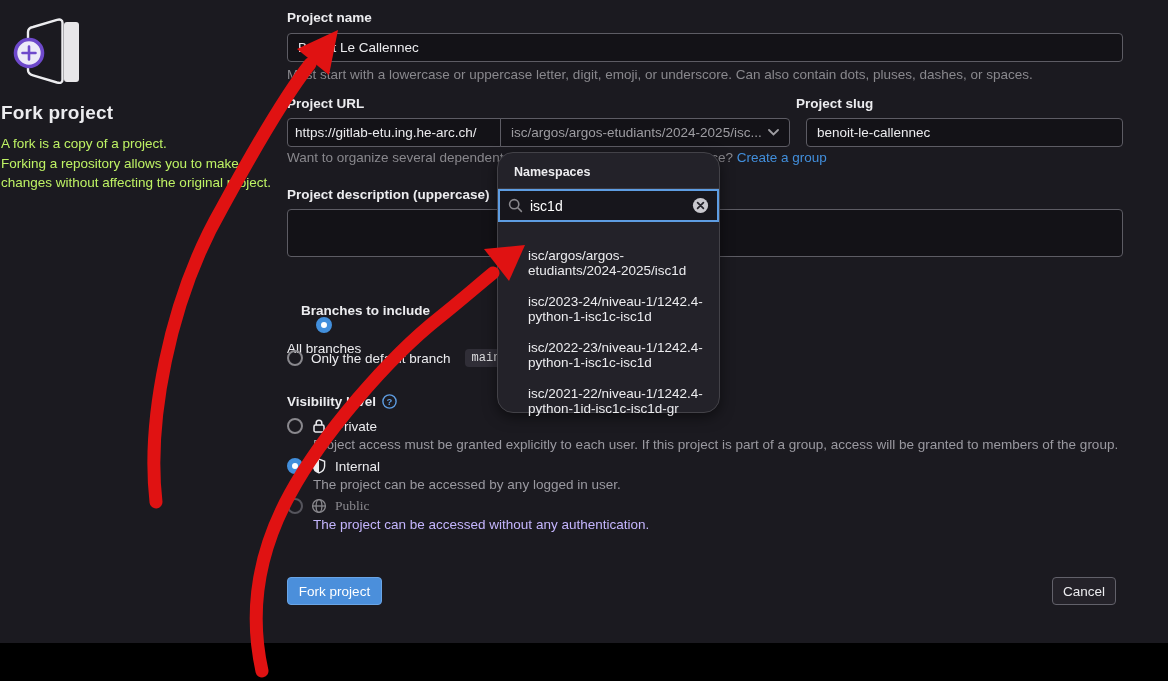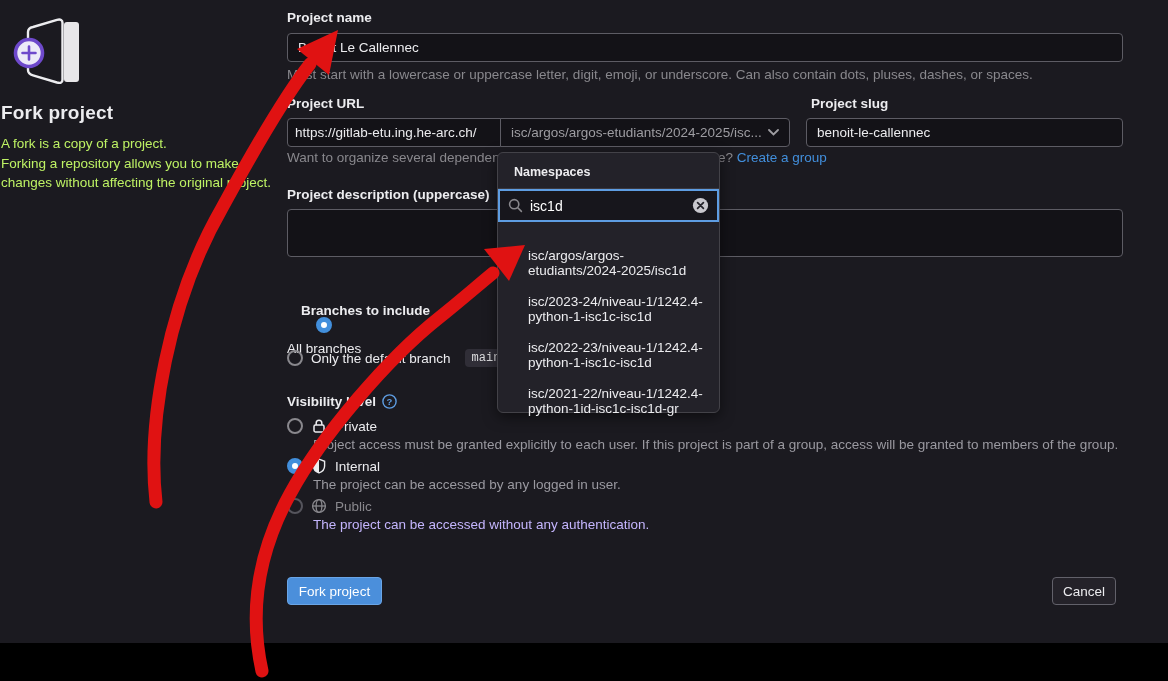--- a/index.html
+++ b/index.html
@@ -49,21 +49,21 @@
   .icon16 { width:16px; height:16px; flex:0 0 16px; }
 
   
   .btn { position:absolute; height:28px; border-radius:4px; font-size:13.5px; display:inline-flex;
          align-items:center; justify-content:center; cursor:pointer; font-family:"Liberation Sans",sans-serif; }
   .btn-confirm { left:0; top:577px; width:95px; background:#4b8fdb; border:1px solid #6aa5e6; color:#fff; }
   .btn-cancel { left:765px; top:577px; width:64px; background:#242229; border:1px solid #62616a; color:#ececef; }
 
   
   .dropdown { position:absolute; left:497px; top:152px; width:223px; height:261px; background:#232229;
-              border:1px solid #434248; border-radius:6px; box-shadow:0 4px 14px rgba(0,0,0,.5); z-index:40; }
+              border:1px solid #434248; border-radius:16px; box-shadow:0 4px 14px rgba(0,0,0,.5); z-index:40; }
   .dd-header { padding:12px 16px 9px 16px; font-size:12.5px; font-weight:700; color:#ececef;
                border-bottom:1px solid #3a3940; }
   .dd-search { height:33px; border:2px solid #5e9de2; background:#17161c; display:flex; align-items:center;
                padding:0 8px; gap:7px; }
   .dd-search input { flex:1; min-width:0; background:transparent; border:none; outline:none; color:#fff;
                      font-size:14px; font-family:"Liberation Sans",sans-serif; }
   .dd-list { padding-top:18px; }
   .dd-item { padding:8px 14px 8px 30px; font-size:13.5px; line-height:15px; color:#ececef;
              overflow-wrap:break-word; cursor:pointer; }
 
@@ -98,21 +98,21 @@
 
       <div class="lbl" style="left:0;top:96px;">Project URL</div>
       <input class="txt-input url-prefix" type="text" readonly="" value="https://gitlab-etu.ing.he-arc.ch/" style="">
       <div class="ns-select">
         <span class="val">isc/argos/argos-etudiants/2024-2025/isc...</span>
         <svg class="icon" width="11" height="7" viewBox="0 0 11 7">
           <polyline points="1,1 5.5,5.5 10,1" fill="none" stroke="#9e9da2" stroke-width="1.8" stroke-linecap="round"></polyline>
         </svg>
       </div>
 
-      <div class="lbl" style="left:505px;top:96px;padding-left:19px;">Project slug</div>
+      <div class="lbl" style="left:490px;top:96px;padding-left:19px;">Project slug</div>
       <input class="txt-input slug-input" type="text" value="benoit-le-callennec" style="">
 
       <div class="help" style="left:0;top:150px;white-space:nowrap;">
         <span>Want to organize several dependent projects under the same namespace?</span>
         <a class="link">Create a group</a>
       </div>
 
       <div class="lbl" style="left:0;top:187px;">Project description (uppercase)</div>
       <textarea class="textarea" style=""></textarea>
 
@@ -147,21 +147,21 @@
       <div class="radio-row" style="left:0;top:458px;">
         <span class="radio checked"></span>
         <svg class="icon16" viewBox="0 0 16 16">
           <path d="M8,1.2 L13.6,3.3 V8 C13.6,11.3 11.3,13.7 8,14.9 C4.7,13.7 2.4,11.3 2.4,8 V3.3 Z" fill="none" stroke="#ececef" stroke-width="1.4"></path>
           <path d="M8,1.2 L2.4,3.3 V8 C2.4,11.3 4.7,13.7 8,14.9 Z" fill="#ececef"></path>
         </svg>
         <span class="radio-label">Internal</span>
       </div>
       <div class="vis-desc" style="top:477px;">The project can be accessed by any logged in user.</div>
 
-      <div class="radio-row" style="left:0;top:498px;">
+      <div class="radio-row" style="left:0;top:498px;font-family:Liberation Serif, serif;">
         <span class="radio disabled"></span>
         <svg class="icon16" viewBox="0 0 16 16">
           <circle cx="8" cy="8" r="6.4" fill="none" stroke="#89888d" stroke-width="1.3"></circle>
           <ellipse cx="8" cy="8" rx="2.9" ry="6.4" fill="none" stroke="#89888d" stroke-width="1.3"></ellipse>
           <path d="M1.6,8 H14.4" stroke="#89888d" stroke-width="1.3"></path>
         </svg>
         <span class="radio-label dim">Public</span>
       </div>
       <div class="vis-desc dim" style="top:517px;">The project can be accessed without any authentication.</div>
 

